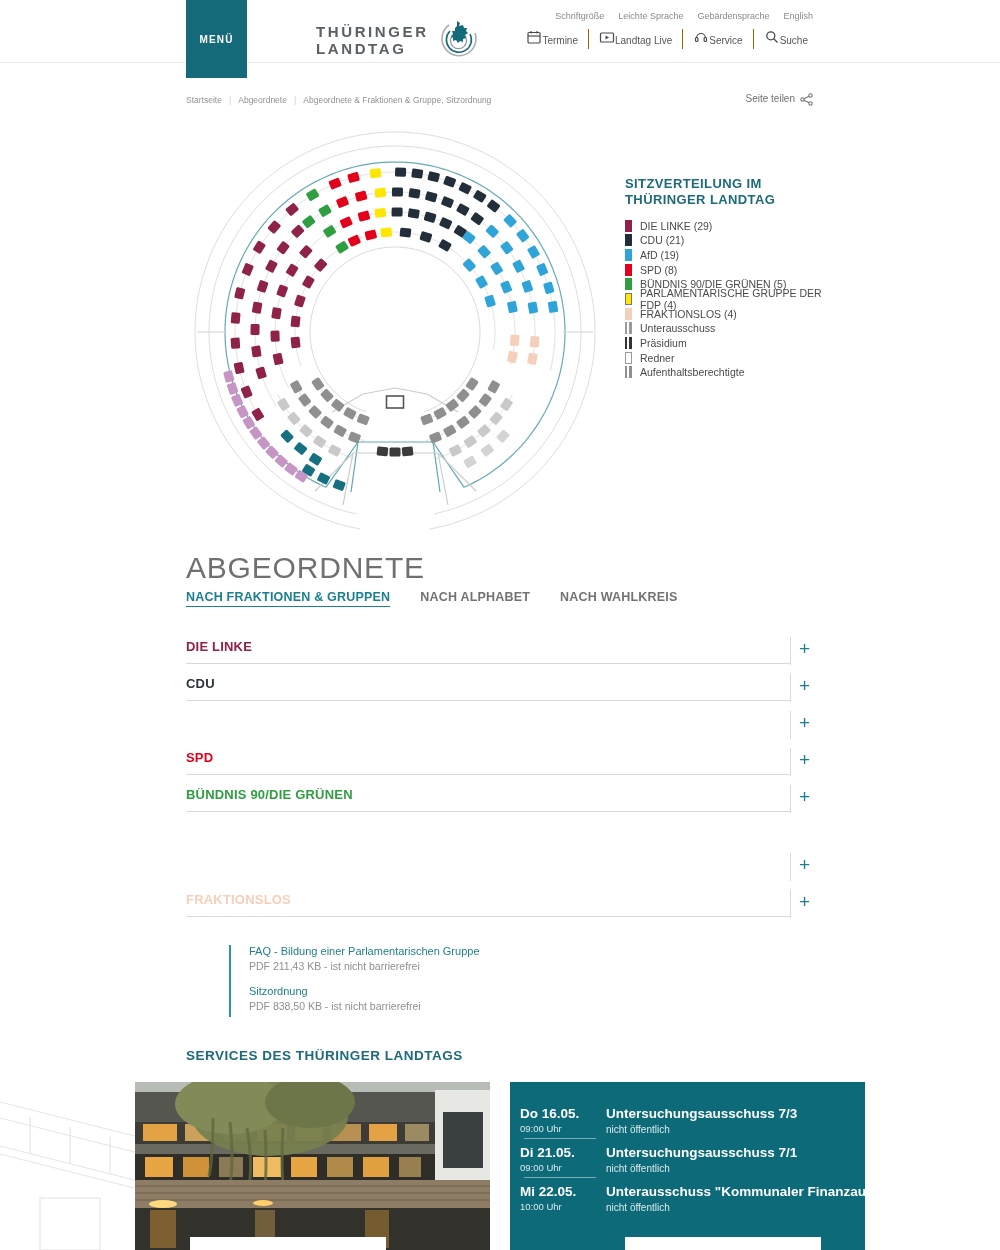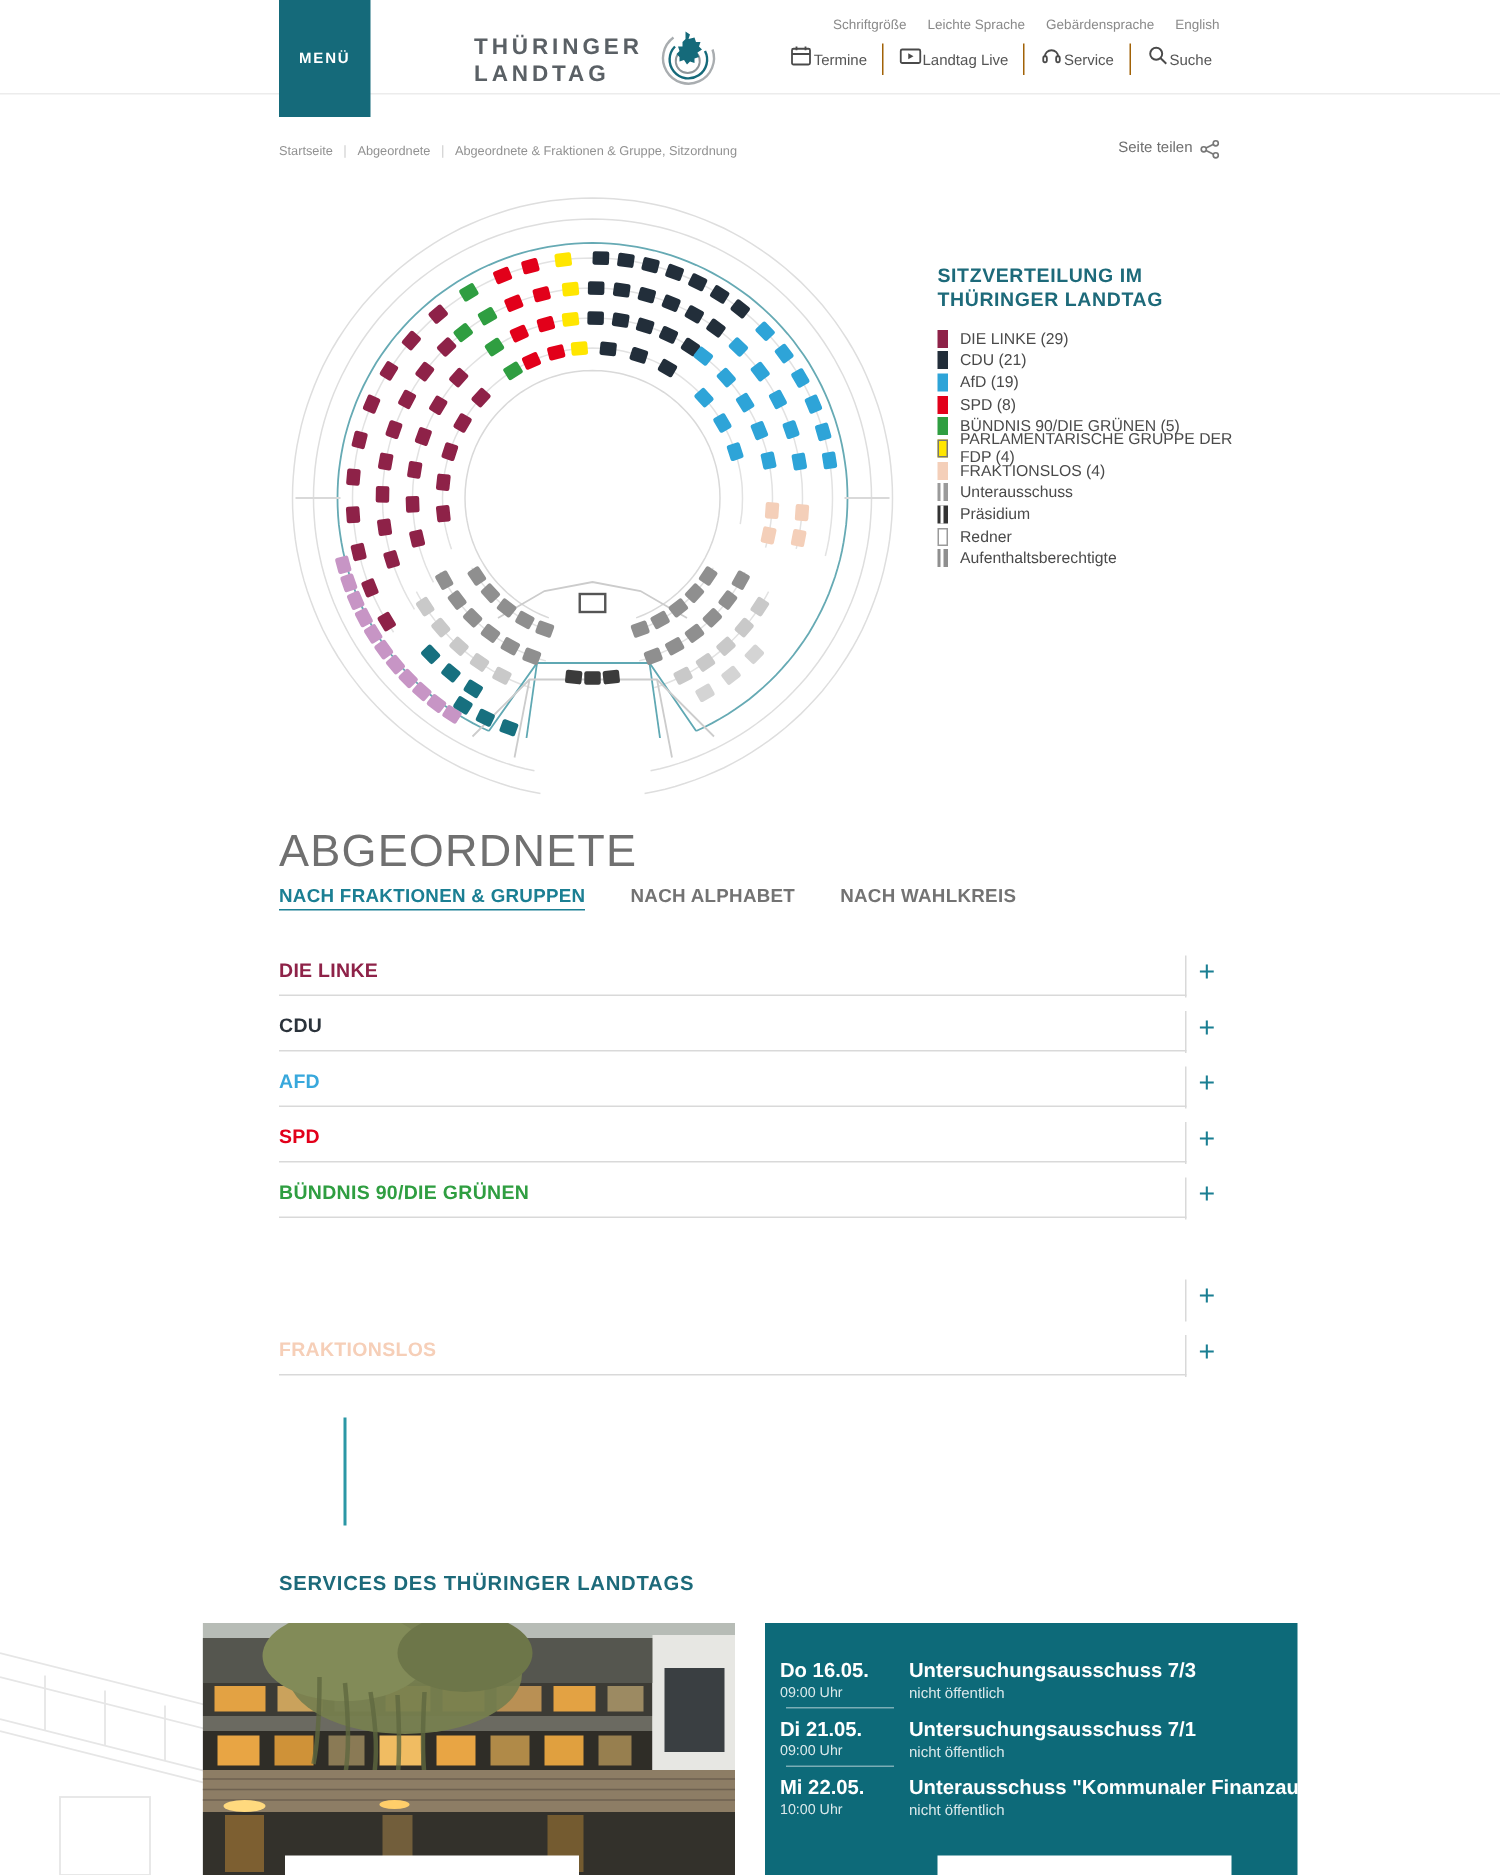--- a/index.html
+++ b/index.html
@@ -398,21 +398,20 @@
     <div class="inner"><span class="glabel" style="color: rgb(142, 34, 72);">DIE LINKE</span></div>
     <span class="vdiv"></span>
     <span class="plus">+</span>
   </div>
   <div class="row">
     <div class="inner"><span class="glabel" style="color: rgb(43, 51, 59);">CDU</span></div>
     <span class="vdiv"></span>
     <span class="plus">+</span>
   </div>
   <div class="row">
-    <div class="inner"><span class="glabel" style="color: rgb(56, 168, 220);">AFD</span></div>
     <span class="vdiv"></span>
     <span class="plus">+</span>
   </div>
   <div class="row">
     <div class="inner"><span class="glabel" style="color: rgb(226, 0, 26);">SPD</span></div>
     <span class="vdiv"></span>
     <span class="plus">+</span>
   </div>
   <div class="row">
     <div class="inner"><span class="glabel" style="color: rgb(47, 158, 65);">BÜNDNIS 90/DIE GRÜNEN</span></div>
@@ -425,20 +424,30 @@
   </div>
   <div class="row">
     <div class="inner"><span class="glabel" style="color: rgb(246, 207, 184);">FRAKTIONSLOS</span></div>
     <span class="vdiv"></span>
     <span class="plus">+</span>
   </div>
 </div>
 
 <div class="downloads">
   <div class="dl-bar"></div>
+  <div>
+    <div class="dl-file">
+      <div class="dl-title">FAQ - Bildung einer Parlamentarischen Gruppe</div>
+      <div class="dl-meta">PDF 211,43 KB - ist nicht barrierefrei</div>
+    </div>
+    <div class="dl-file">
+      <div class="dl-title">Sitzordnung</div>
+      <div class="dl-meta">PDF 838,50 KB - ist nicht barrierefrei</div>
+    </div>
+  </div>
 </div>
 
 <div class="services-h">SERVICES DES THÜRINGER LANDTAGS</div>
 
 <div class="bg-sketch">
   <svg width="420" height="162" viewBox="0 0 420 162" fill="none" stroke="#e6e6e6" stroke-width="1.2">
     <path d="M0 14 L420 120"></path>
       <path d="M0 30 L420 136"></path>
       <path d="M0 58 L300 134"></path>
       <path d="M0 66 L300 142"></path>

